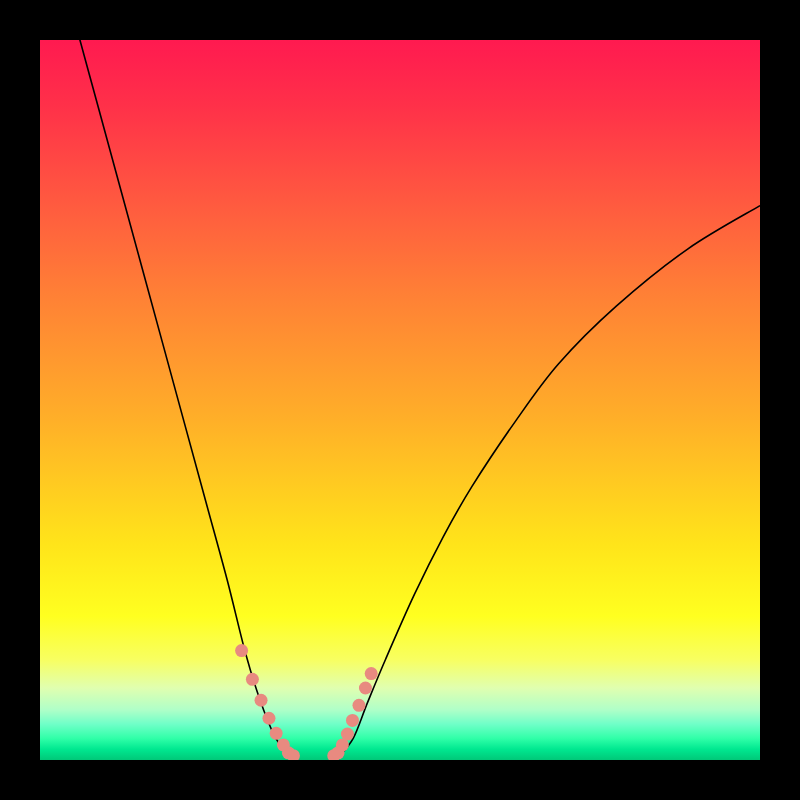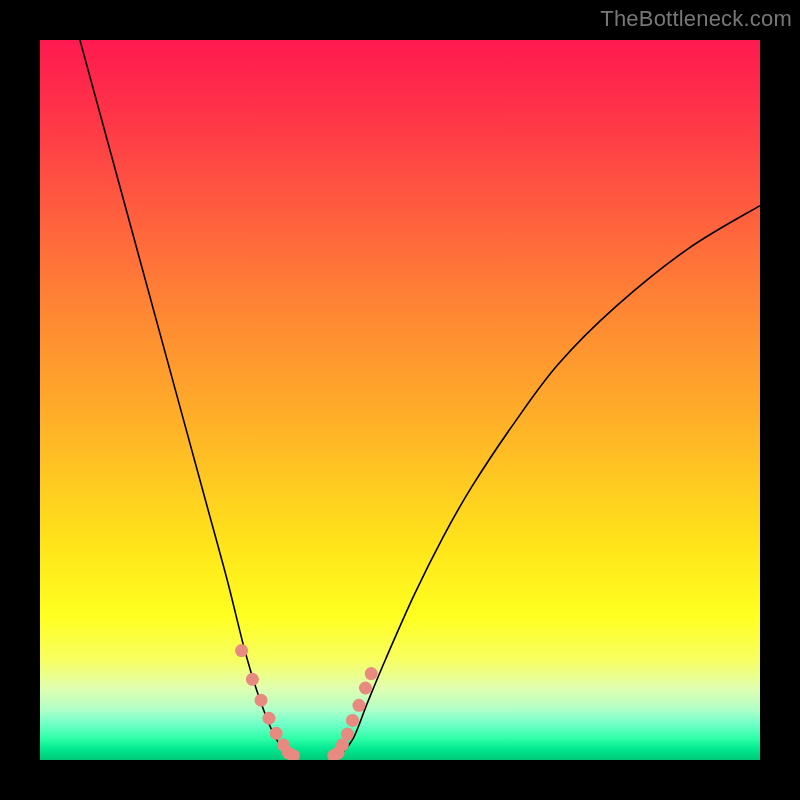--- a/index.html
+++ b/index.html
@@ -77,21 +77,20 @@
     font-size: 22px;
     font-weight: 500;
     letter-spacing: 0.2px;
   }
 </style>
 </head>
 <body>
 
 <div class="frame">
 
-  <div class="watermark">TheBottleneck.com</div>
 
   <div class="plot-area">
     <div class="heat-gradient"></div>
 
     <svg class="curve-layer" viewBox="0 0 720 720" preserveAspectRatio="none">
 
       <path id="left-curve" class="curve-stroke" d="M 36.00 -14.40 C 39.60 -1.20, 50.40 38.40, 57.60 64.80 C 64.80 91.20, 72.00 117.60, 79.20 144.00 C 86.40 170.40, 93.60 196.80, 100.80 223.20 C 108.00 249.60, 115.20 276.00, 122.40 302.40 C 129.60 328.80, 136.80 355.20, 144.00 381.60 C 151.20 408.00, 158.40 434.40, 165.60 460.80 C 172.80 487.20, 180.60 514.80, 187.20 540.00 C 193.80 565.20, 199.80 592.20, 205.20 612.00 C 210.60 631.80, 214.80 645.00, 219.60 658.80 C 224.40 672.60, 229.20 685.20, 234.00 694.80 C 238.80 704.40, 246.00 712.80, 248.40 716.40"></path>
       <path id="right-curve" class="curve-stroke" d="M 298.80 716.40 C 301.20 713.40, 308.40 707.40, 313.20 698.40 C 318.00 689.40, 322.20 675.60, 327.60 662.40 C 333.00 649.20, 337.80 637.20, 345.60 619.20 C 353.40 601.20, 364.80 574.80, 374.40 554.40 C 384.00 534.00, 393.60 514.80, 403.20 496.80 C 412.80 478.80, 420.00 465.60, 432.00 446.40 C 444.00 427.20, 460.80 402.00, 475.20 381.60 C 489.60 361.20, 501.60 343.20, 518.40 324.00 C 535.20 304.80, 554.40 285.60, 576.00 266.40 C 597.60 247.20, 624.00 225.60, 648.00 208.80 C 672.00 192.00, 708.00 172.80, 720.00 165.60"></path>
       <path id="floor-curve" class="curve-stroke" d="" style="display:none"></path>
 

